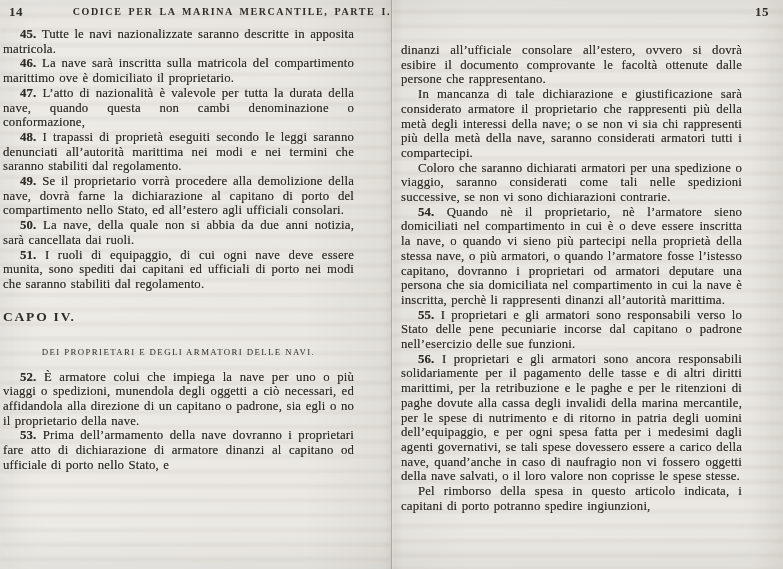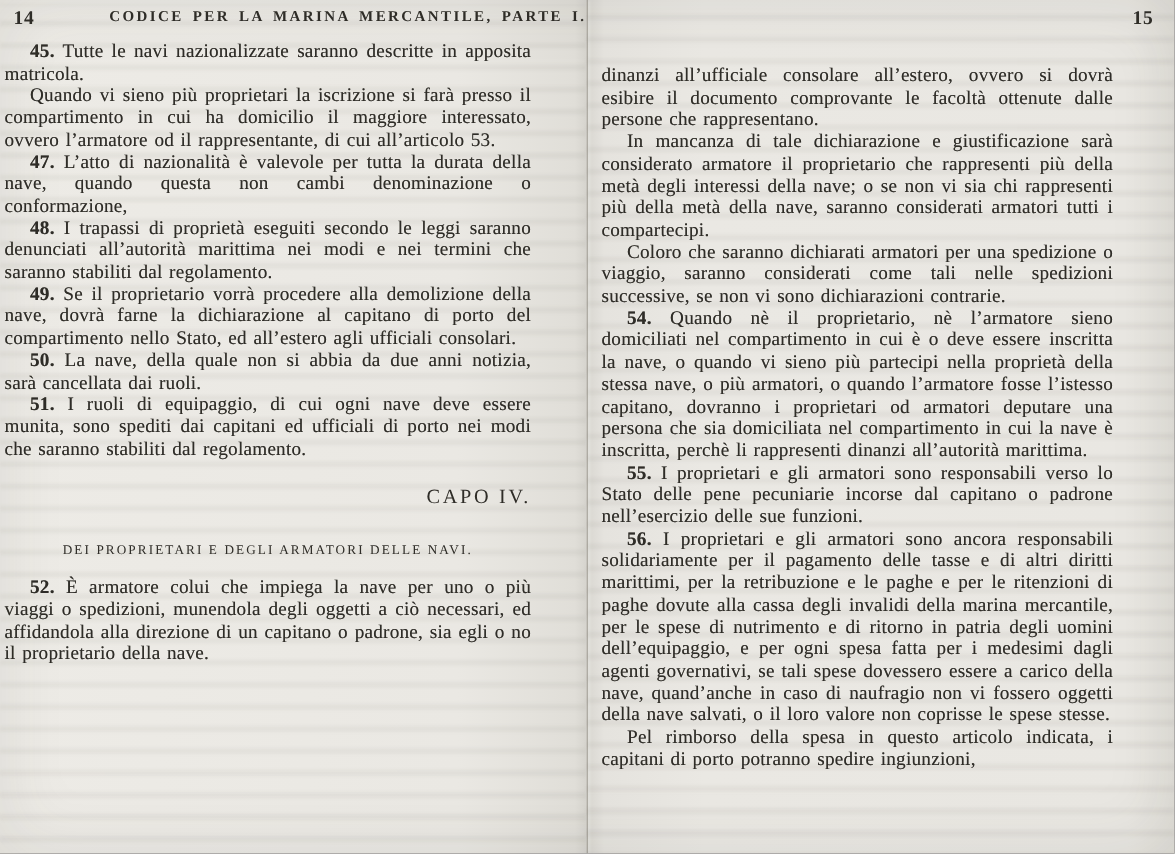--- a/index.html
+++ b/index.html
@@ -33,49 +33,50 @@
     font-size:10px;font-weight:bold;letter-spacing:1.6px;word-spacing:2px;margin-left:13px;}
   .head-title .italic-part{font-weight:normal;font-style:italic;font-size:12px;letter-spacing:.4px;text-transform:none;}
   .body{position:absolute;top:27px;}
   .page-left .body{left:3px;width:351px;}
   .page-right .body{left:10px;width:341px;}
   p.art{margin:0;font-size:12.8px;line-height:14.7px;text-align:justify;
     text-indent:17px;letter-spacing:.15px;word-spacing:1px;hyphens:auto;
     text-shadow:0 0 .3px rgba(47,45,40,.55);}
   p.art.noindent{text-indent:0;margin-top:16px;}
   .num{font-weight:bold;}
-  .capo{margin:16px 0 0;text-align:right;font-size:13.5px;font-weight:normal;
+  .capo{margin:16px 0 0;text-align:left;font-size:13.5px;font-weight:bold;
     letter-spacing:1.8px;line-height:18px;}
   .capo-sub{margin:21px 0 12px;text-align:center;font-size:8.8px;font-weight:normal;
     letter-spacing:1.4px;line-height:11px;}
 </style>
 </head>
 <body>
 
 <div class="scan">
 
   <div class="page page-left">
     <div class="bleed bleed-left"></div>
     <div class="running-head">
       <span class="pagenum pagenum-left">14</span>
       <span class="head-title">CODICE PER LA MARINA MERCANTILE, PARTE I.</span>
     </div>
     <div class="body">
       <p class="art"><b class="num">45.</b> <span>Tutte le navi nazionalizzate saranno descritte in apposita matricola.</span></p>
-      <p class="art"><span>Quando vi sieno più proprietari la iscrizione si farà presso il compartimento in cui ha domicilio il maggiore interessato, ovvero l’armatore od il rappresentante, di cui all’articolo 53.</span></p>
+      <p class="art"><b class="num">46.</b> <span>La nave sarà inscritta sulla matricola del compartimento marittimo ove è domiciliato il proprietario.</span></p>
       <p class="art"><b class="num">47.</b> <span>L’atto di nazionalità è valevole per tutta la durata della nave, quando questa non cambi denominazione o conformazione,</span></p>
       <p class="art"><b class="num">48.</b> <span>I trapassi di proprietà eseguiti secondo le leggi saranno denunciati all’autorità marittima nei modi e nei termini che saranno stabiliti dal regolamento.</span></p>
       <p class="art"><b class="num">49.</b> <span>Se il proprietario vorrà procedere alla demolizione della nave, dovrà farne la dichiarazione al capitano di porto del compartimento nello Stato, ed all’estero agli ufficiali consolari.</span></p>
       <p class="art"><b class="num">50.</b> <span>La nave, della quale non si abbia da due anni notizia, sarà cancellata dai ruoli.</span></p>
       <p class="art"><b class="num">51.</b> <span>I ruoli di equipaggio, di cui ogni nave deve essere munita, sono spediti dai capitani ed ufficiali di porto nei modi che saranno stabiliti dal regolamento.</span></p>
 
       <h2 class="capo">CAPO IV.</h2>
       <h3 class="capo-sub">DEI PROPRIETARI E DEGLI ARMATORI DELLE NAVI.</h3>
 
       <p class="art"><b class="num">52.</b> <span>È armatore colui che impiega la nave per uno o più viaggi o spedizioni, munendola degli oggetti a ciò necessari, ed affidandola alla direzione di un capitano o padrone, sia egli o no il proprietario della nave.</span></p>
+      <p class="art"><b class="num">53.</b> <span>Prima dell’armamento della nave dovranno i proprietari fare atto di dichiarazione di armatore dinanzi al capitano od ufficiale di porto nello Stato, e</span></p>
     </div>
   </div>
 
   <div class="page page-right">
     <div class="bleed"></div>
     <div class="running-head">
       <span class="pagenum pagenum-right">15</span>
     </div>
     <div class="body">
       <p class="art noindent"><span>dinanzi all’ufficiale consolare all’estero, ovvero si dovrà esibire il documento comprovante le facoltà ottenute dalle persone che rappresentano.</span></p>

